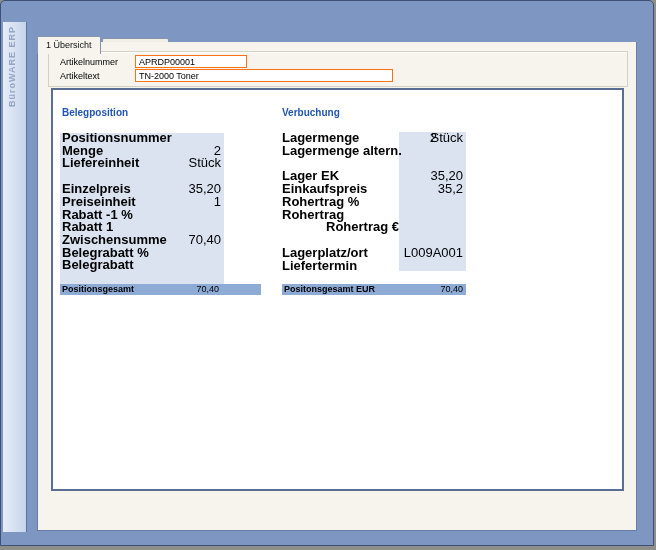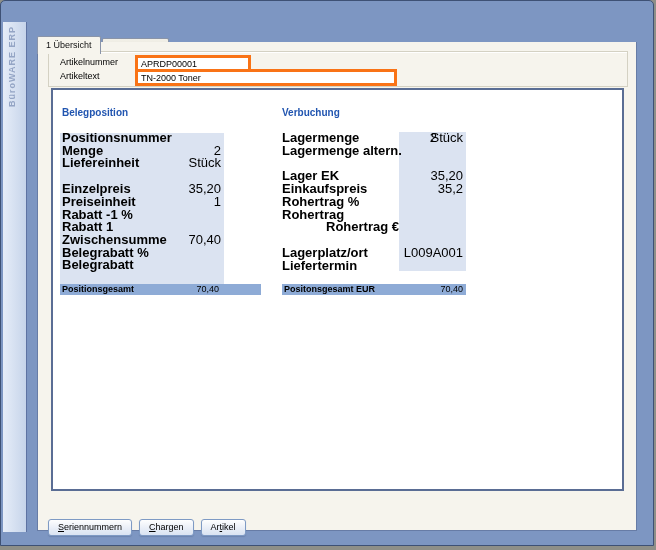--- a/index.html
+++ b/index.html
@@ -21,21 +21,21 @@
     border:1px solid #8a94a8;border-bottom:none;border-radius:2px 2px 0 0;
     padding:3px 8px 2px 8px;margin-right:1px;position:relative;}
   .tab.active{background:var(--pagebg,#f6f4ed);height:12px;z-index:3;}
   .tab.inactive{background:linear-gradient(180deg,#f2f0e8,#e4e2d6);height:10px;margin-top:13px;text-align:right;}
   .page{position:absolute;left:36px;top:41px;width:600px;height:489px;
     background:var(--pagebg,#f6f4ed);border:1px solid #677ca6;border-top:none;box-sizing:border-box;z-index:1;}
   .groupbox{position:absolute;left:10px;top:9px;width:578px;height:34px;
     border:1px solid #d4d1c3;box-shadow:0 1px 0 #fff inset;}
   .flabel{position:absolute;font-size:9px;color:#000;}
   .l1{left:11px;top:5px;} .l2{left:11px;top:19px;}
-  .finput{position:absolute;left:86px;height:11px;border:3px solid #f97316;background:#fff;
+  .finput{position:absolute;left:86px;height:11px;border:1px solid #f97316;background:#fff;
     font-family:"Liberation Sans",sans-serif;font-size:9px;padding:0 0 0 3px;margin:0;}
   .i1{top:3px;width:107px;} .i2{top:17px;width:253px;}
   .panel{position:absolute;left:13px;top:46px;width:569px;height:399px;
     background:#fff;border:2px solid var(--panelborder,#5a6d94);}
   .col-header{position:absolute;font-size:10px;font-weight:bold;color:var(--header,#2155b0);text-align:right;}
   .col-header.left{left:9px;top:17px;} .col-header.right{left:229px;top:17px;}
   .valuebox{position:absolute;left:346px;top:42px;width:67px;height:139px;background:var(--shaded,#dbe3f1);}
   .row{position:absolute;height:26px;font-size:13px;line-height:10px;}
   .row.lcol{left:7px;width:164px;}
   .row.rcol{left:229px;width:184px;}
@@ -160,17 +160,16 @@
         <div class="total left-total">
           <span class="tlabel">Positionsgesamt</span>
           <span class="tvalue">70,40</span>
         </div>
         <div class="total right-total">
           <span class="tlabel">Positonsgesamt EUR</span>
           <span class="tvalue">70,40</span>
         </div>
       </div>
 
-      <div class="buttons" id="buttons"><button class="btn"><u>S</u>eriennummern</button><button class="btn"><u>C</u>hargen</button><button class="btn">Ar<u>t</u>ikel</button></div>
     </div>
 
   </div>
 </div>
 
 </body></html>

